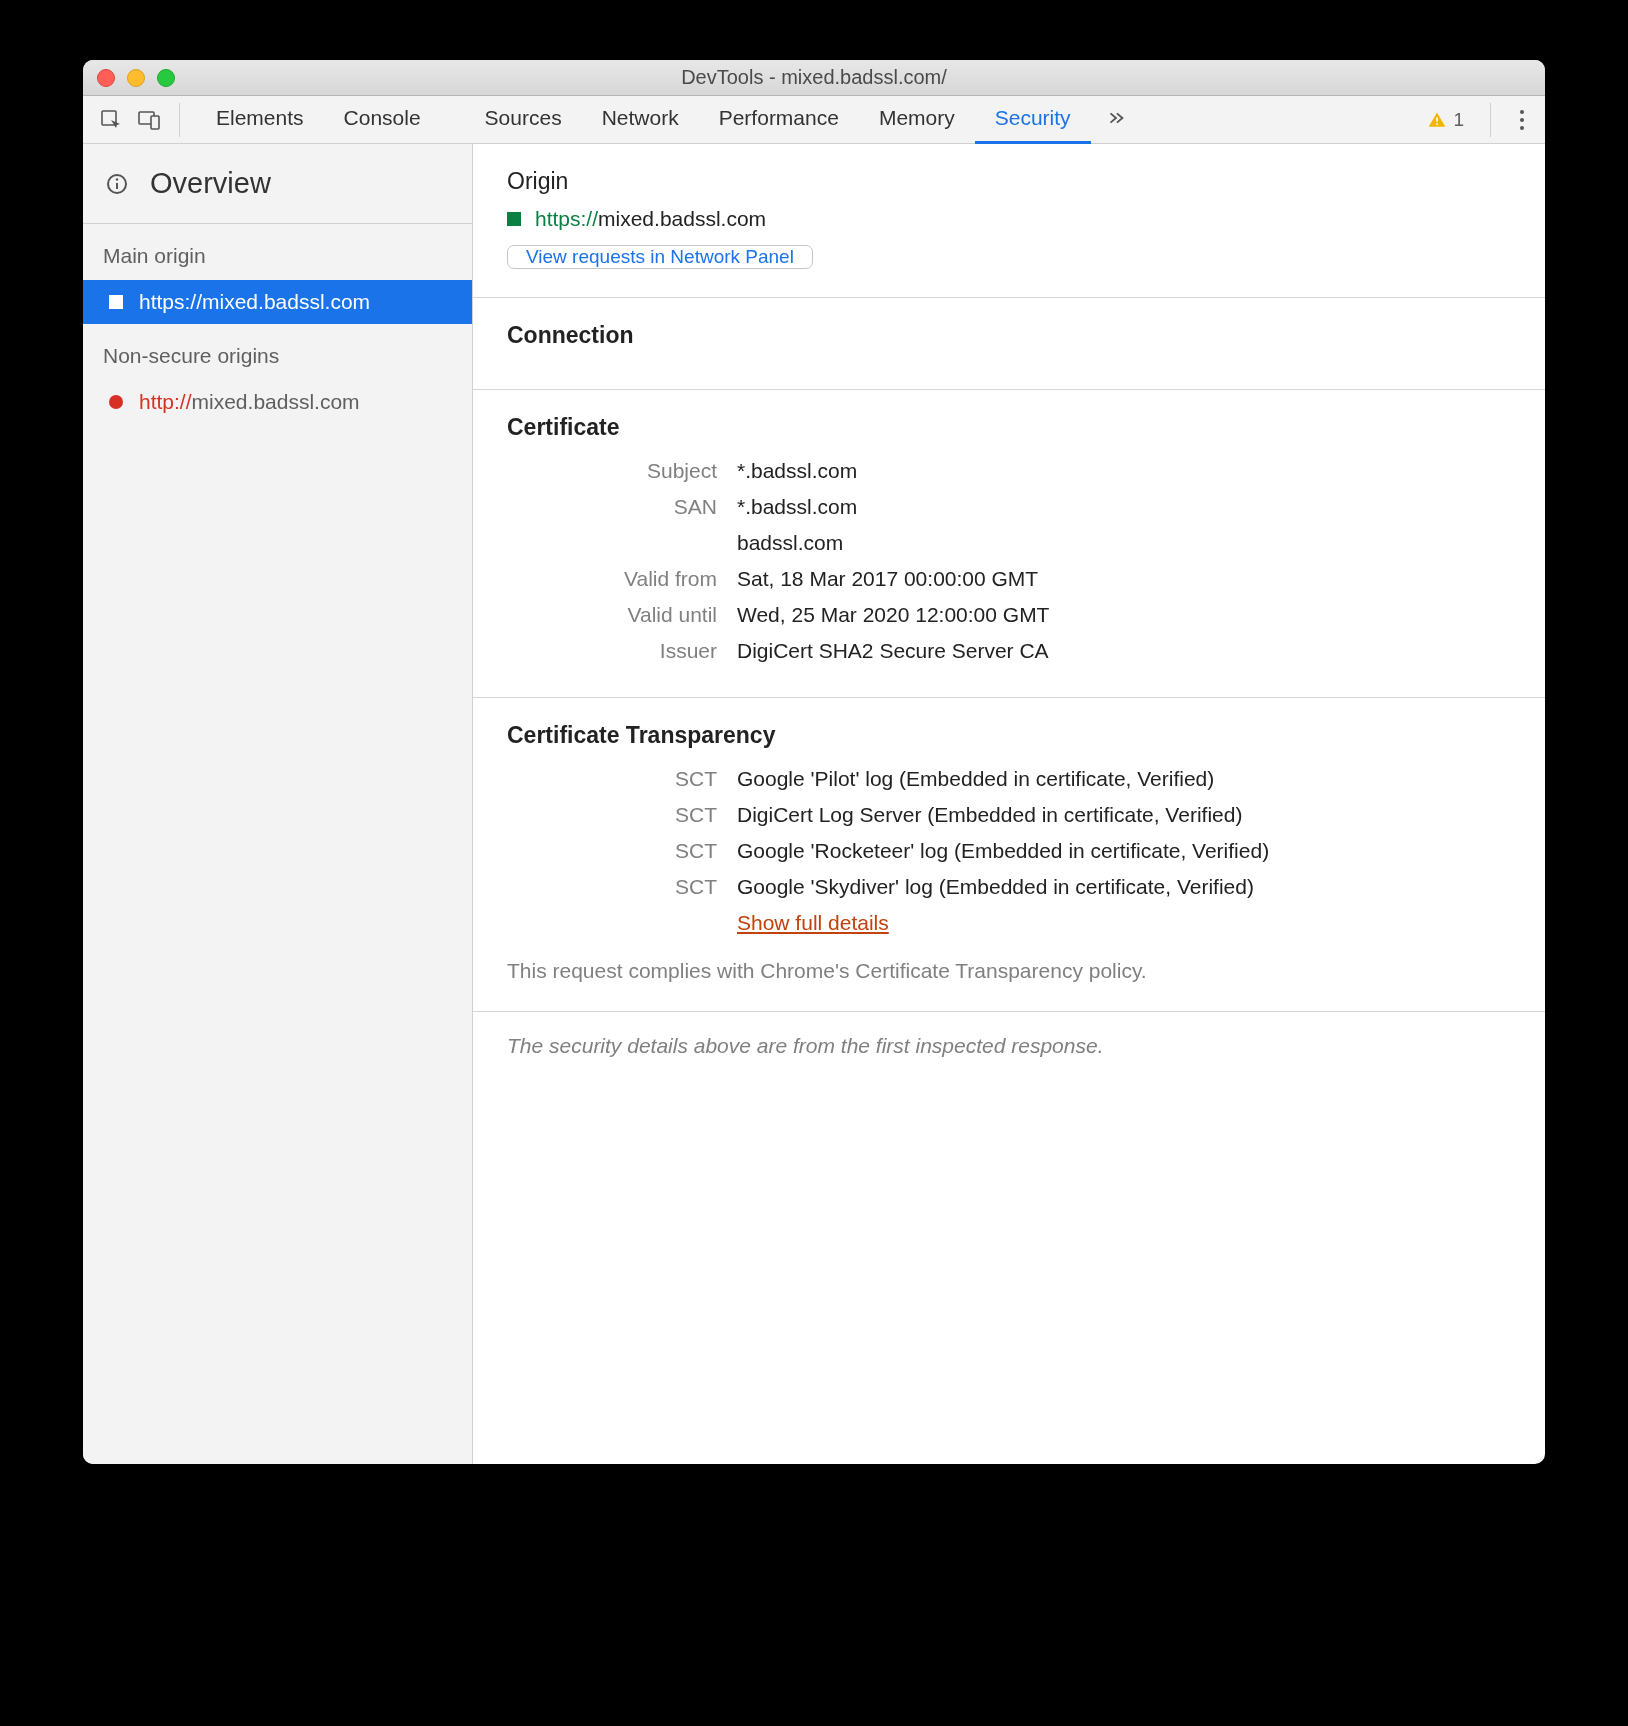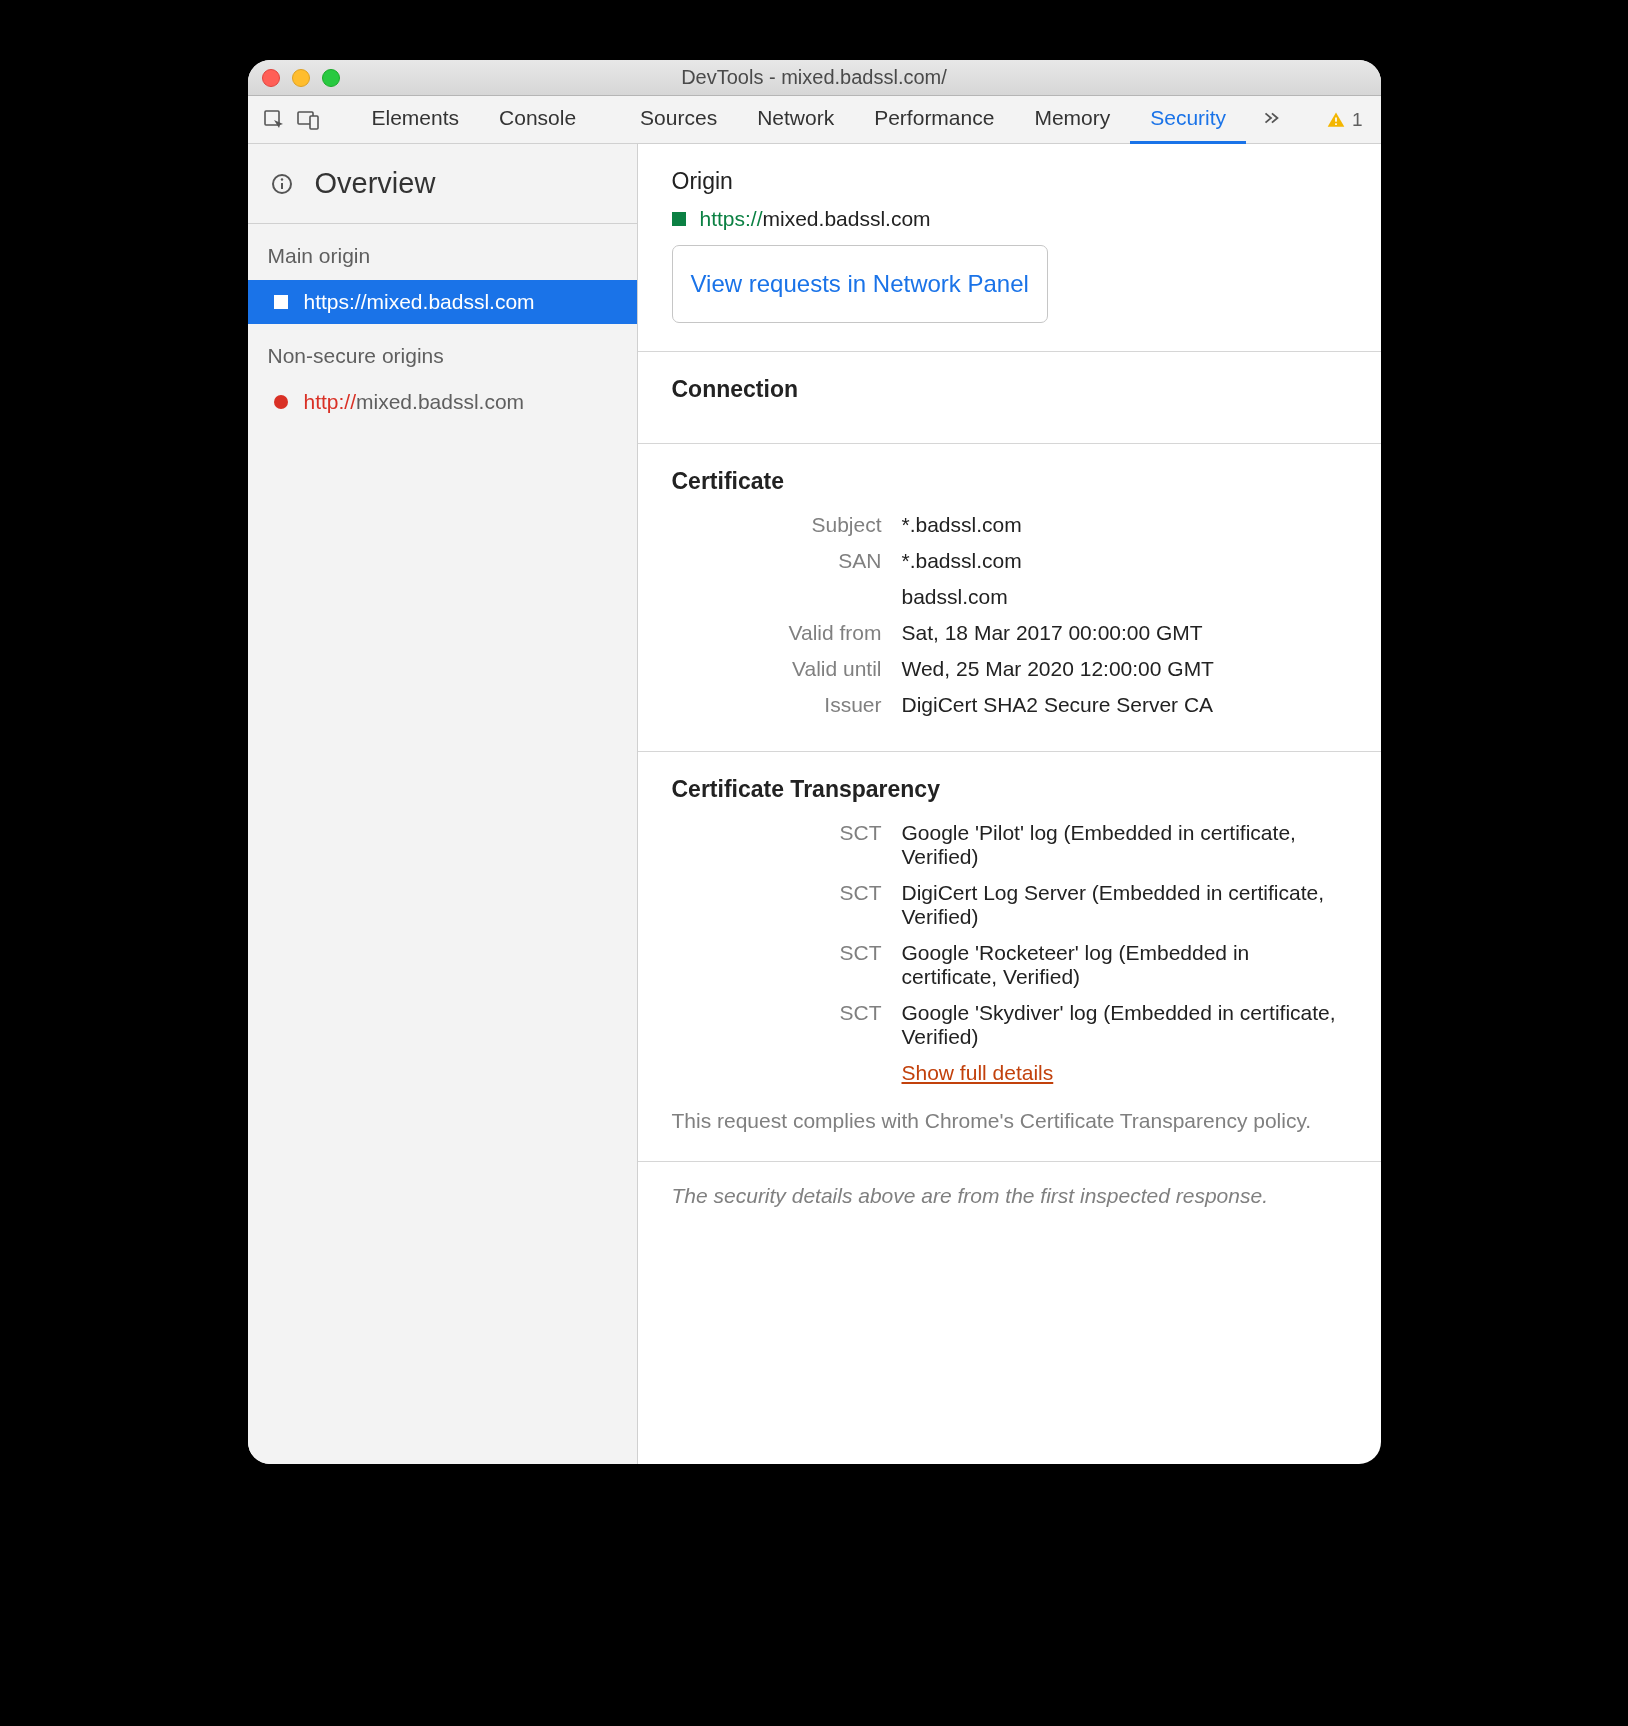--- a/index.html
+++ b/index.html
@@ -7,23 +7,23 @@
     background: #000;
     font-family: -apple-system, BlinkMacSystemFont, "Segoe UI", Helvetica, Arial, sans-serif;
     width: 1628px;
     height: 1726px;
     display: flex;
     align-items: flex-start;
     justify-content: center;
     padding-top: 60px;
   }
   .window {
-    width: 1133px;
+    width: 1462px;
     background: #fff;
-    border-radius: 22px;
+    border-radius: 10px;
     box-shadow: 0 30px 80px rgba(0,0,0,0.6), 0 0 0 1px rgba(0,0,0,0.2);
     overflow: hidden;
   }
   
   .titlebar {
     height: 36px;
     background: linear-gradient(#e8e8e8,#d6d6d6);
     border-bottom: 1px solid #b5b5b5;
     display: flex;
     align-items: center;
@@ -111,21 +111,21 @@
     border-bottom:1px solid #d6d6d6;
     padding: 24px 34px 28px 34px;
   }
   .section h2 { font-size:23px; font-weight:700; color:#222; margin-bottom:12px; }
   .origin-line { display:flex; align-items:center; gap:14px; font-size:21px; margin-bottom:14px;}
   .origin-line .sq{ width:14px;height:14px;background:#0b8043;}
   .origin-line .green{ color:#0b8043;}
   .origin-line .grey{ color:#222;}
   .btn {
     display:inline-block; border:1px solid #c6c6c6; border-radius:7px;
-    padding:24px 18px; font-size:24px; color:#1a73e8; background:#fff; cursor:pointer;
+    padding:0 18px; font-size:19px; color:#1a73e8; background:#fff; cursor:pointer;
   }
   table.kv { border-collapse:collapse; }
   table.kv td { padding:6px 10px; font-size:21px; vertical-align:top;}
   table.kv td.k { text-align:right; color:#808080; min-width:220px;}
   table.kv td.v { color:#222; }
   .link { color:#c2410c; text-decoration:underline; cursor:pointer;}
   .note { color:#808080; font-size:21px; margin-top:18px;}
   .footer-note{
     padding:22px 34px; color:#808080; font-size:21px;font-style:italic;
   }

